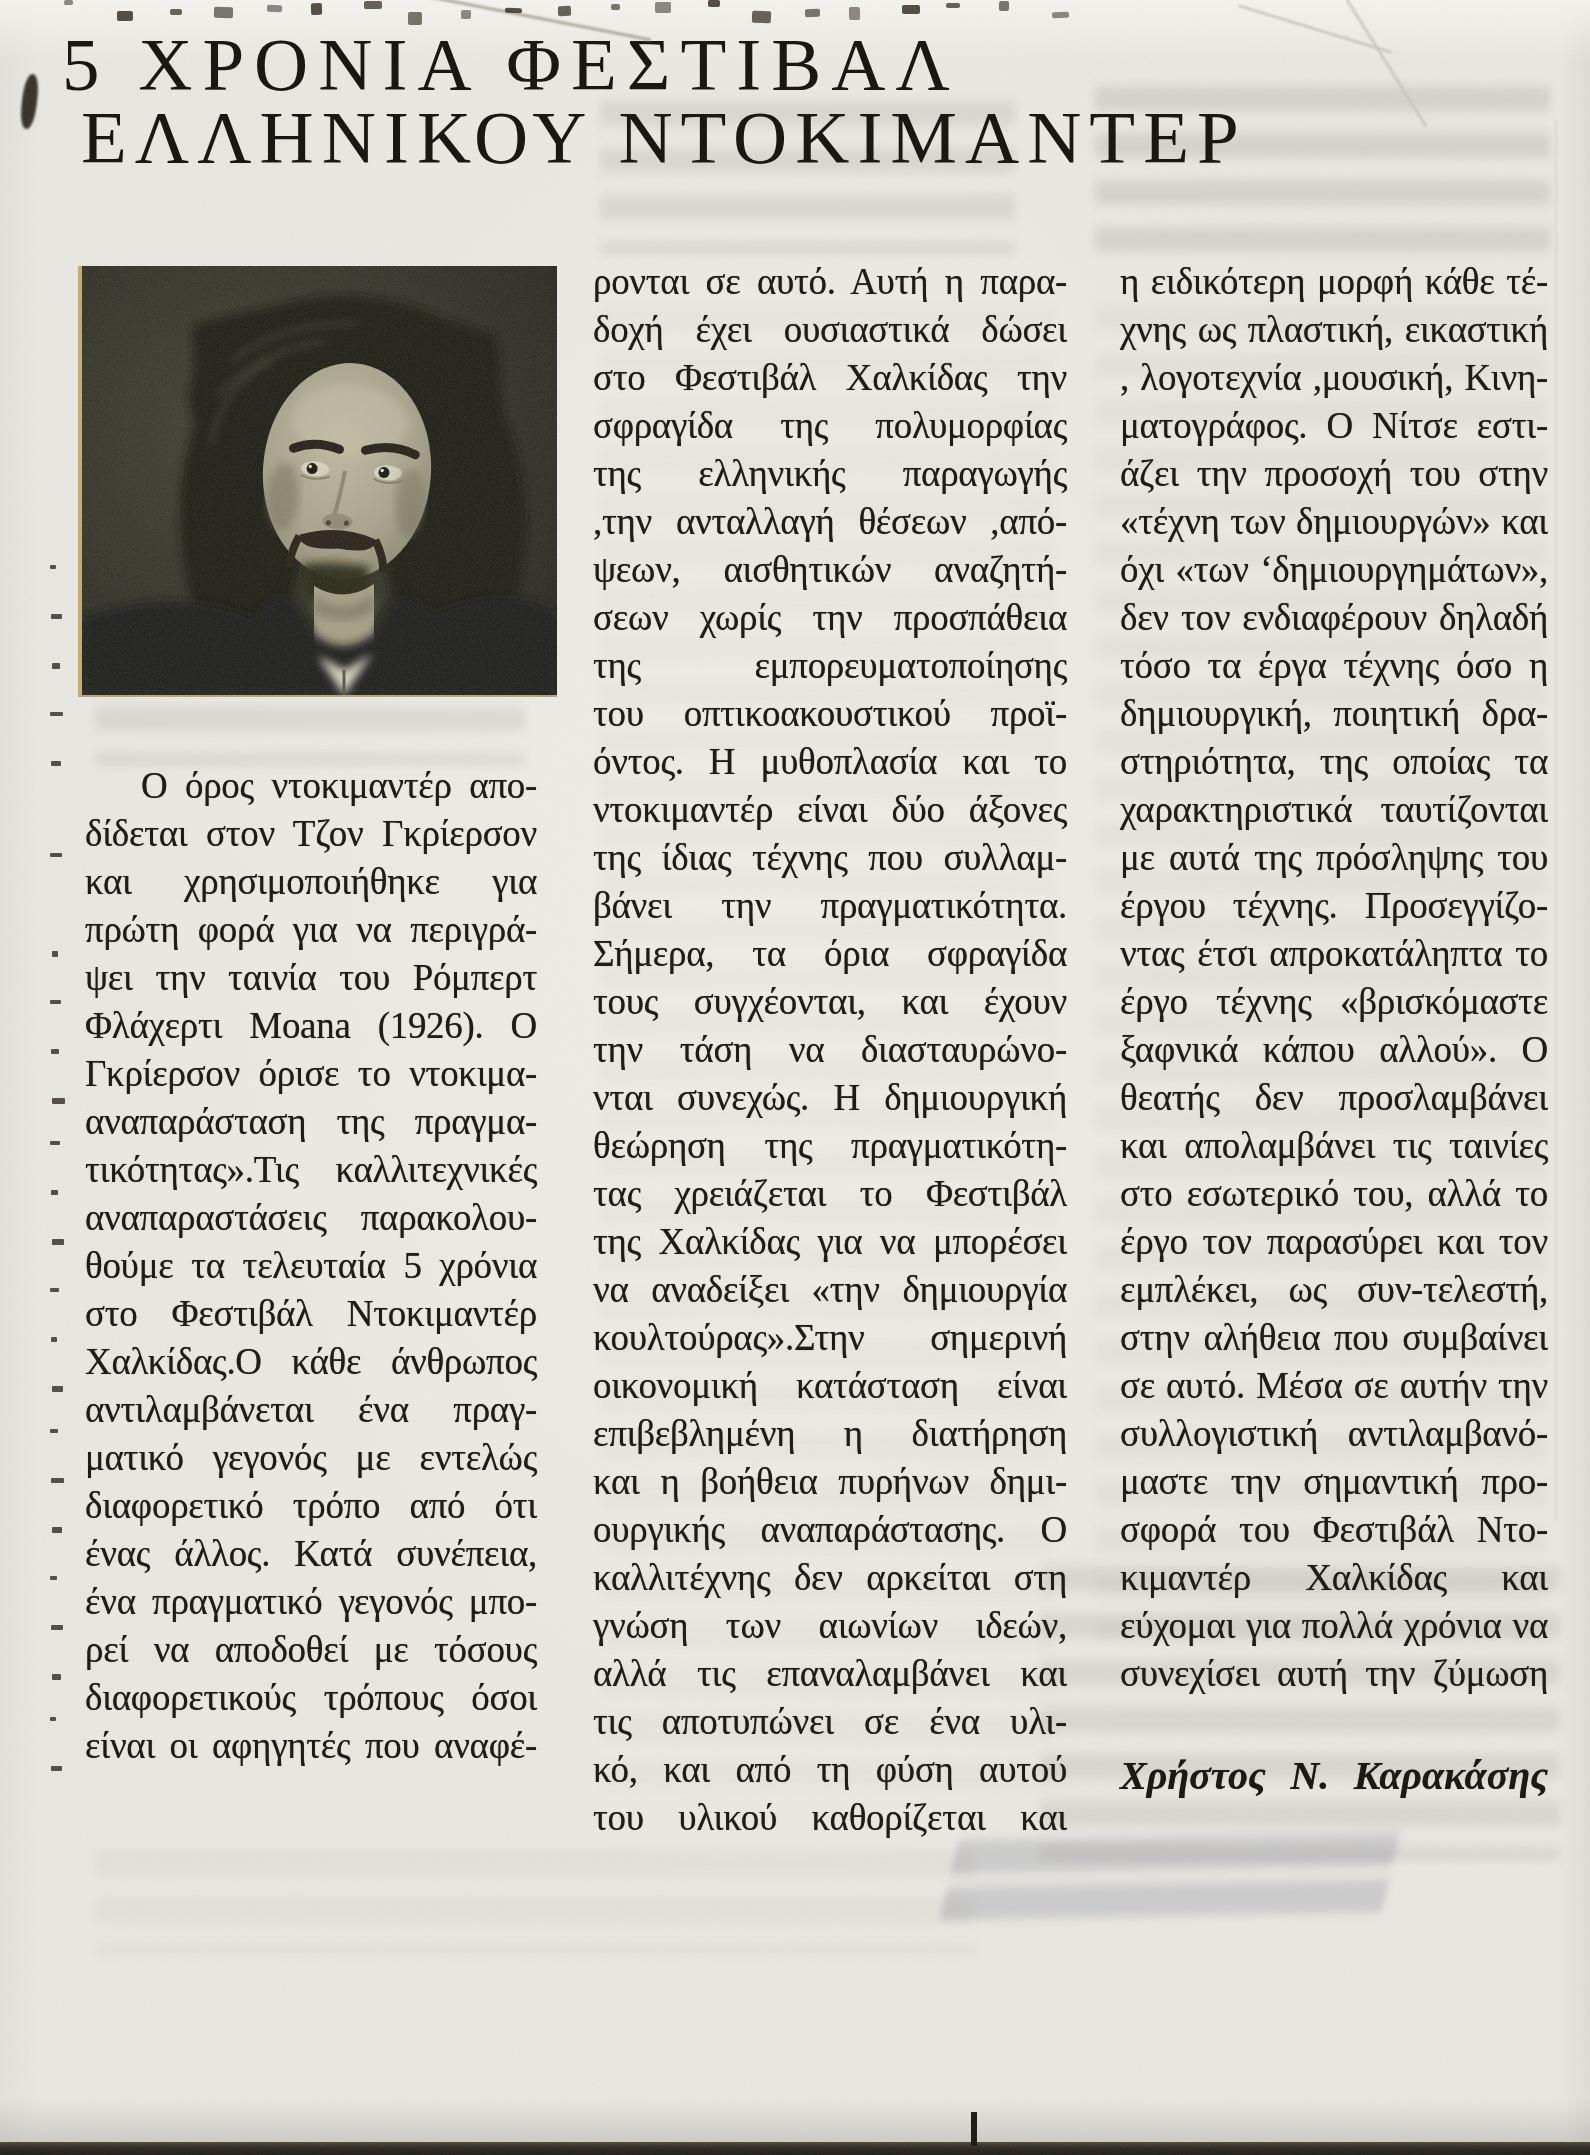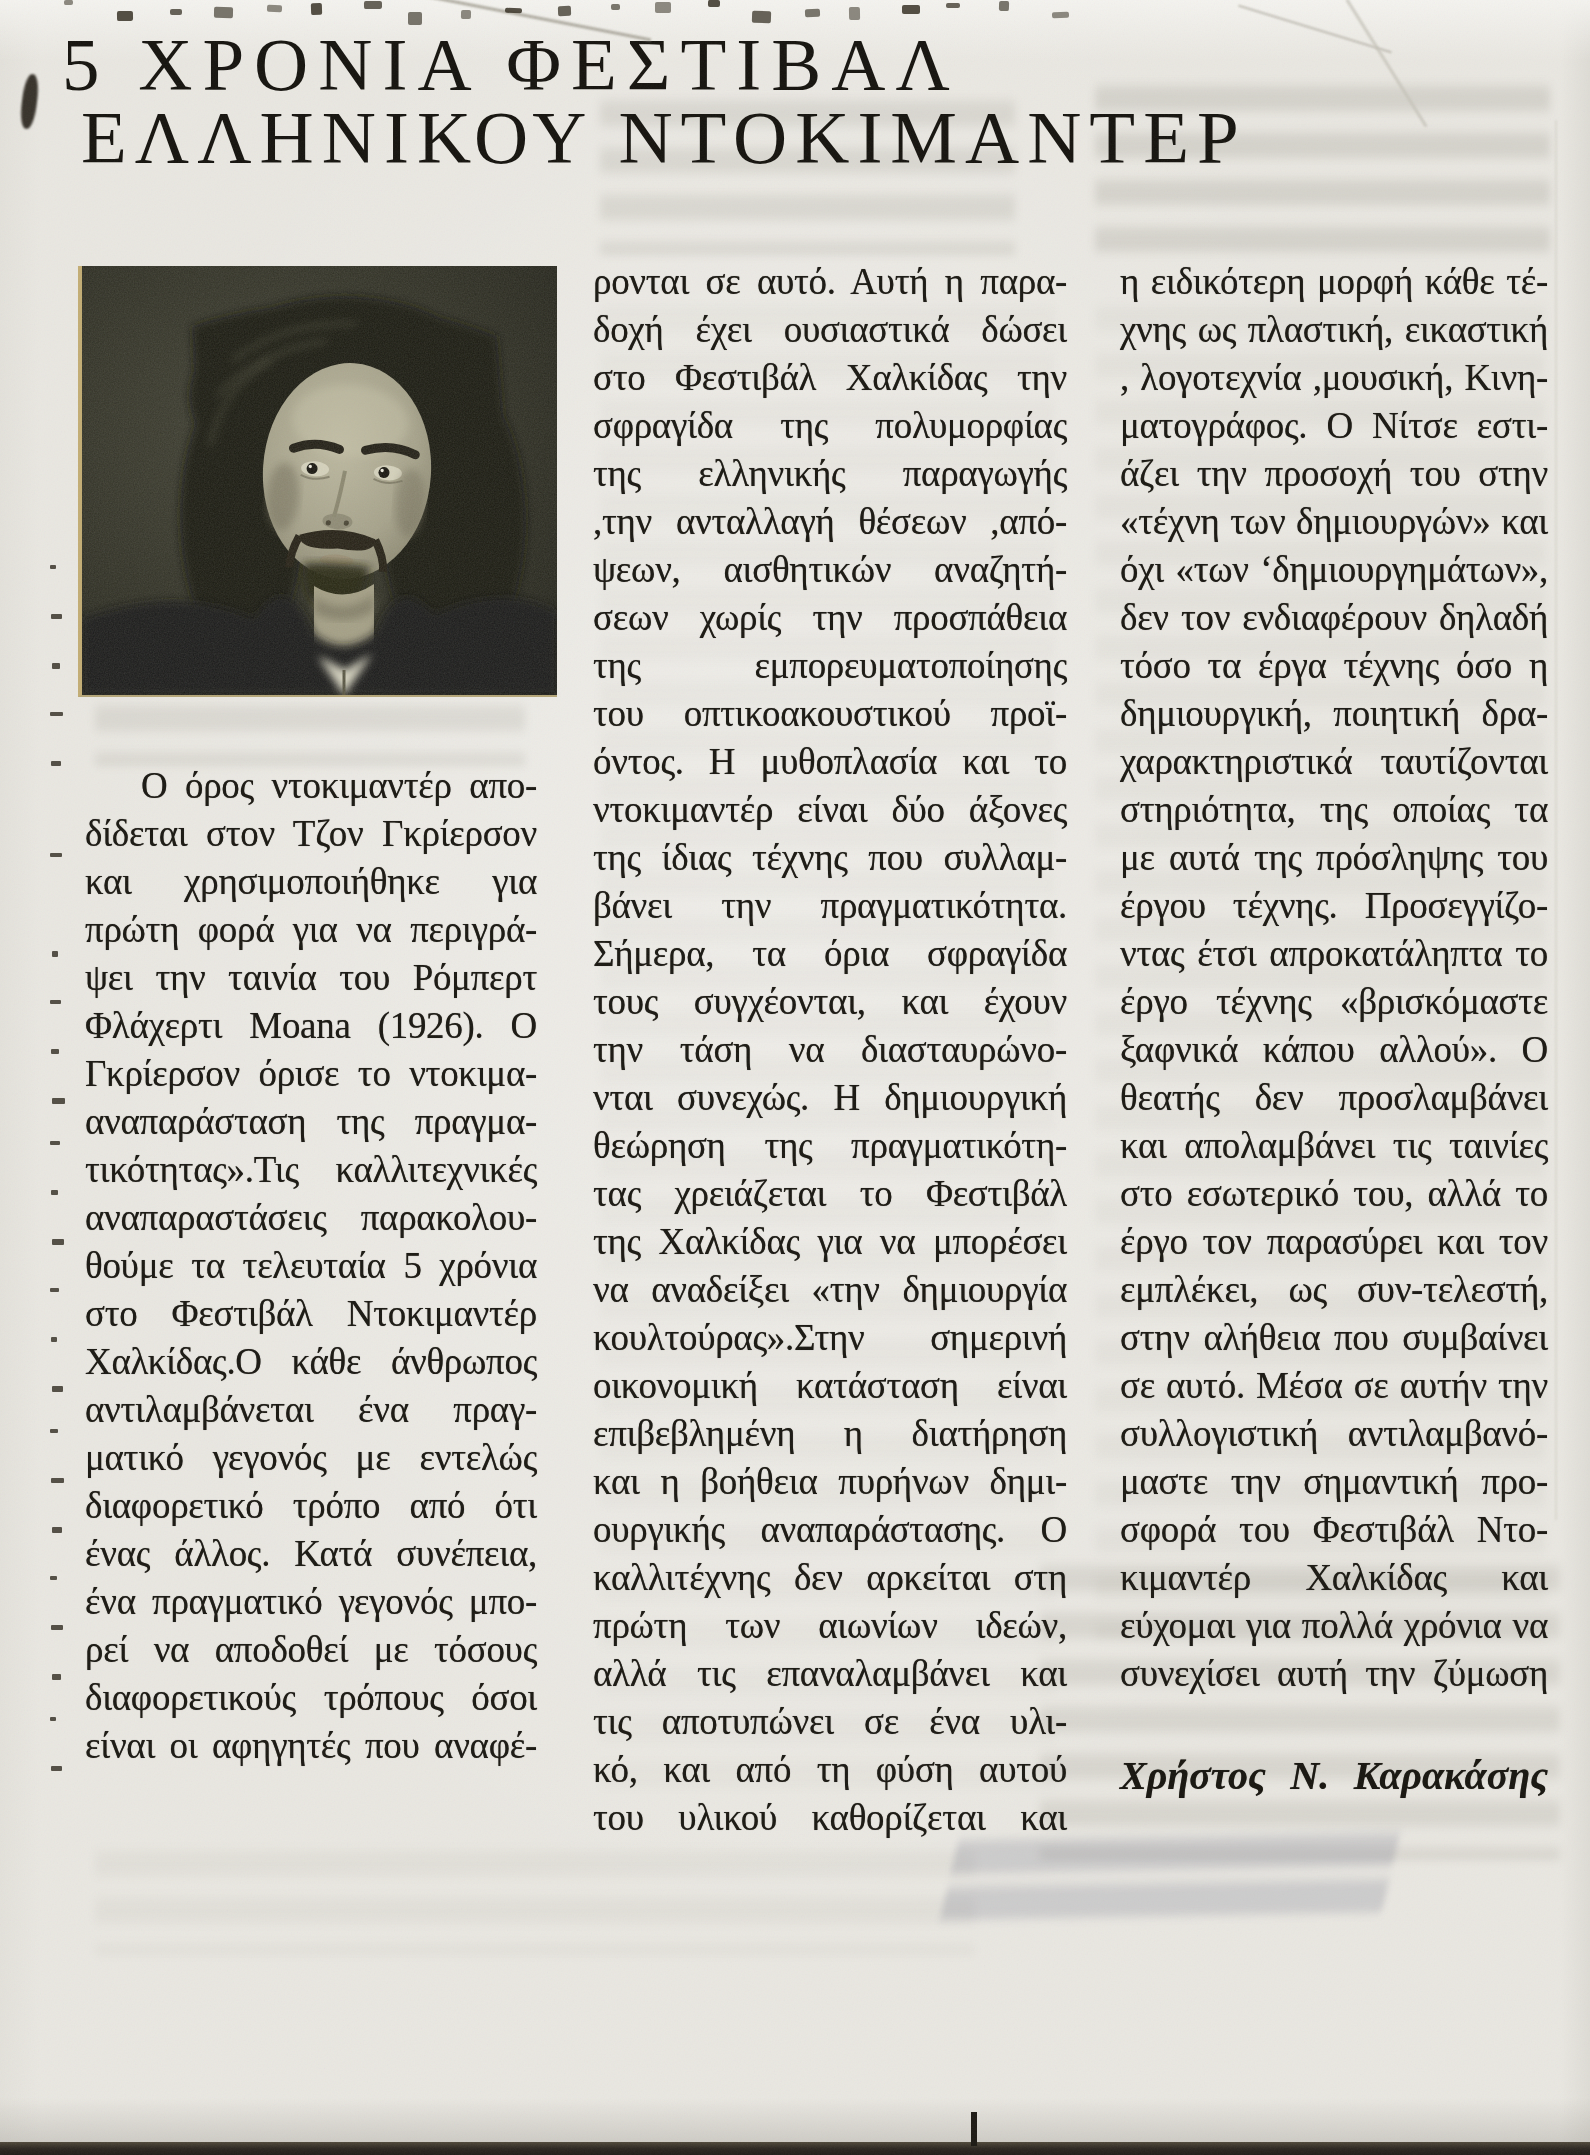--- a/index.html
+++ b/index.html
@@ -230,39 +230,39 @@
       <div class="line">θεώρηση της πραγματικότη-</div>
       <div class="line">τας χρειάζεται το Φεστιβάλ</div>
       <div class="line">της Χαλκίδας για να μπορέσει</div>
       <div class="line">να αναδείξει «την δημιουργία</div>
       <div class="line">κουλτούρας».Στην σημερινή</div>
       <div class="line">οικονομική κατάσταση είναι</div>
       <div class="line">επιβεβλημένη η διατήρηση</div>
       <div class="line">και η βοήθεια πυρήνων δημι-</div>
       <div class="line">ουργικής αναπαράστασης. Ο</div>
       <div class="line">καλλιτέχνης δεν αρκείται στη</div>
-      <div class="line">πρώτη των αιωνίων ιδεών,</div>
+      <div class="line">γνώση των αιωνίων ιδεών,</div>
       <div class="line">αλλά τις επαναλαμβάνει και</div>
       <div class="line">τις αποτυπώνει σε ένα υλι-</div>
       <div class="line">κό, και από τη φύση αυτού</div>
       <div class="line">του υλικού καθορίζεται και</div>
     </div>
   <div class="col col3">
       <div class="line">η ειδικότερη μορφή κάθε τέ-</div>
       <div class="line">χνης ως πλαστική, εικαστική</div>
       <div class="line">, λογοτεχνία ,μουσική, Κινη-</div>
       <div class="line">ματογράφος. Ο Νίτσε εστι-</div>
       <div class="line">άζει την προσοχή του στην</div>
       <div class="line">«τέχνη των δημιουργών» και</div>
       <div class="line">όχι «των ‘δημιουργημάτων»,</div>
       <div class="line">δεν τον ενδιαφέρουν δηλαδή</div>
       <div class="line">τόσο τα έργα τέχνης όσο η</div>
       <div class="line">δημιουργική, ποιητική δρα-</div>
+      <div class="line">στηριότητα, της οποίας τα</div>
       <div class="line">χαρακτηριστικά ταυτίζονται</div>
-      <div class="line">στηριότητα, της οποίας τα</div>
       <div class="line">με αυτά της πρόσληψης του</div>
       <div class="line">έργου τέχνης. Προσεγγίζο-</div>
       <div class="line">ντας έτσι απροκατάληπτα το</div>
       <div class="line">έργο τέχνης «βρισκόμαστε</div>
       <div class="line">ξαφνικά κάπου αλλού». Ο</div>
       <div class="line">θεατής δεν προσλαμβάνει</div>
       <div class="line">και απολαμβάνει τις ταινίες</div>
       <div class="line">στο εσωτερικό του, αλλά το</div>
       <div class="line">έργο τον παρασύρει και τον</div>
       <div class="line">εμπλέκει, ως συν-τελεστή,</div>

